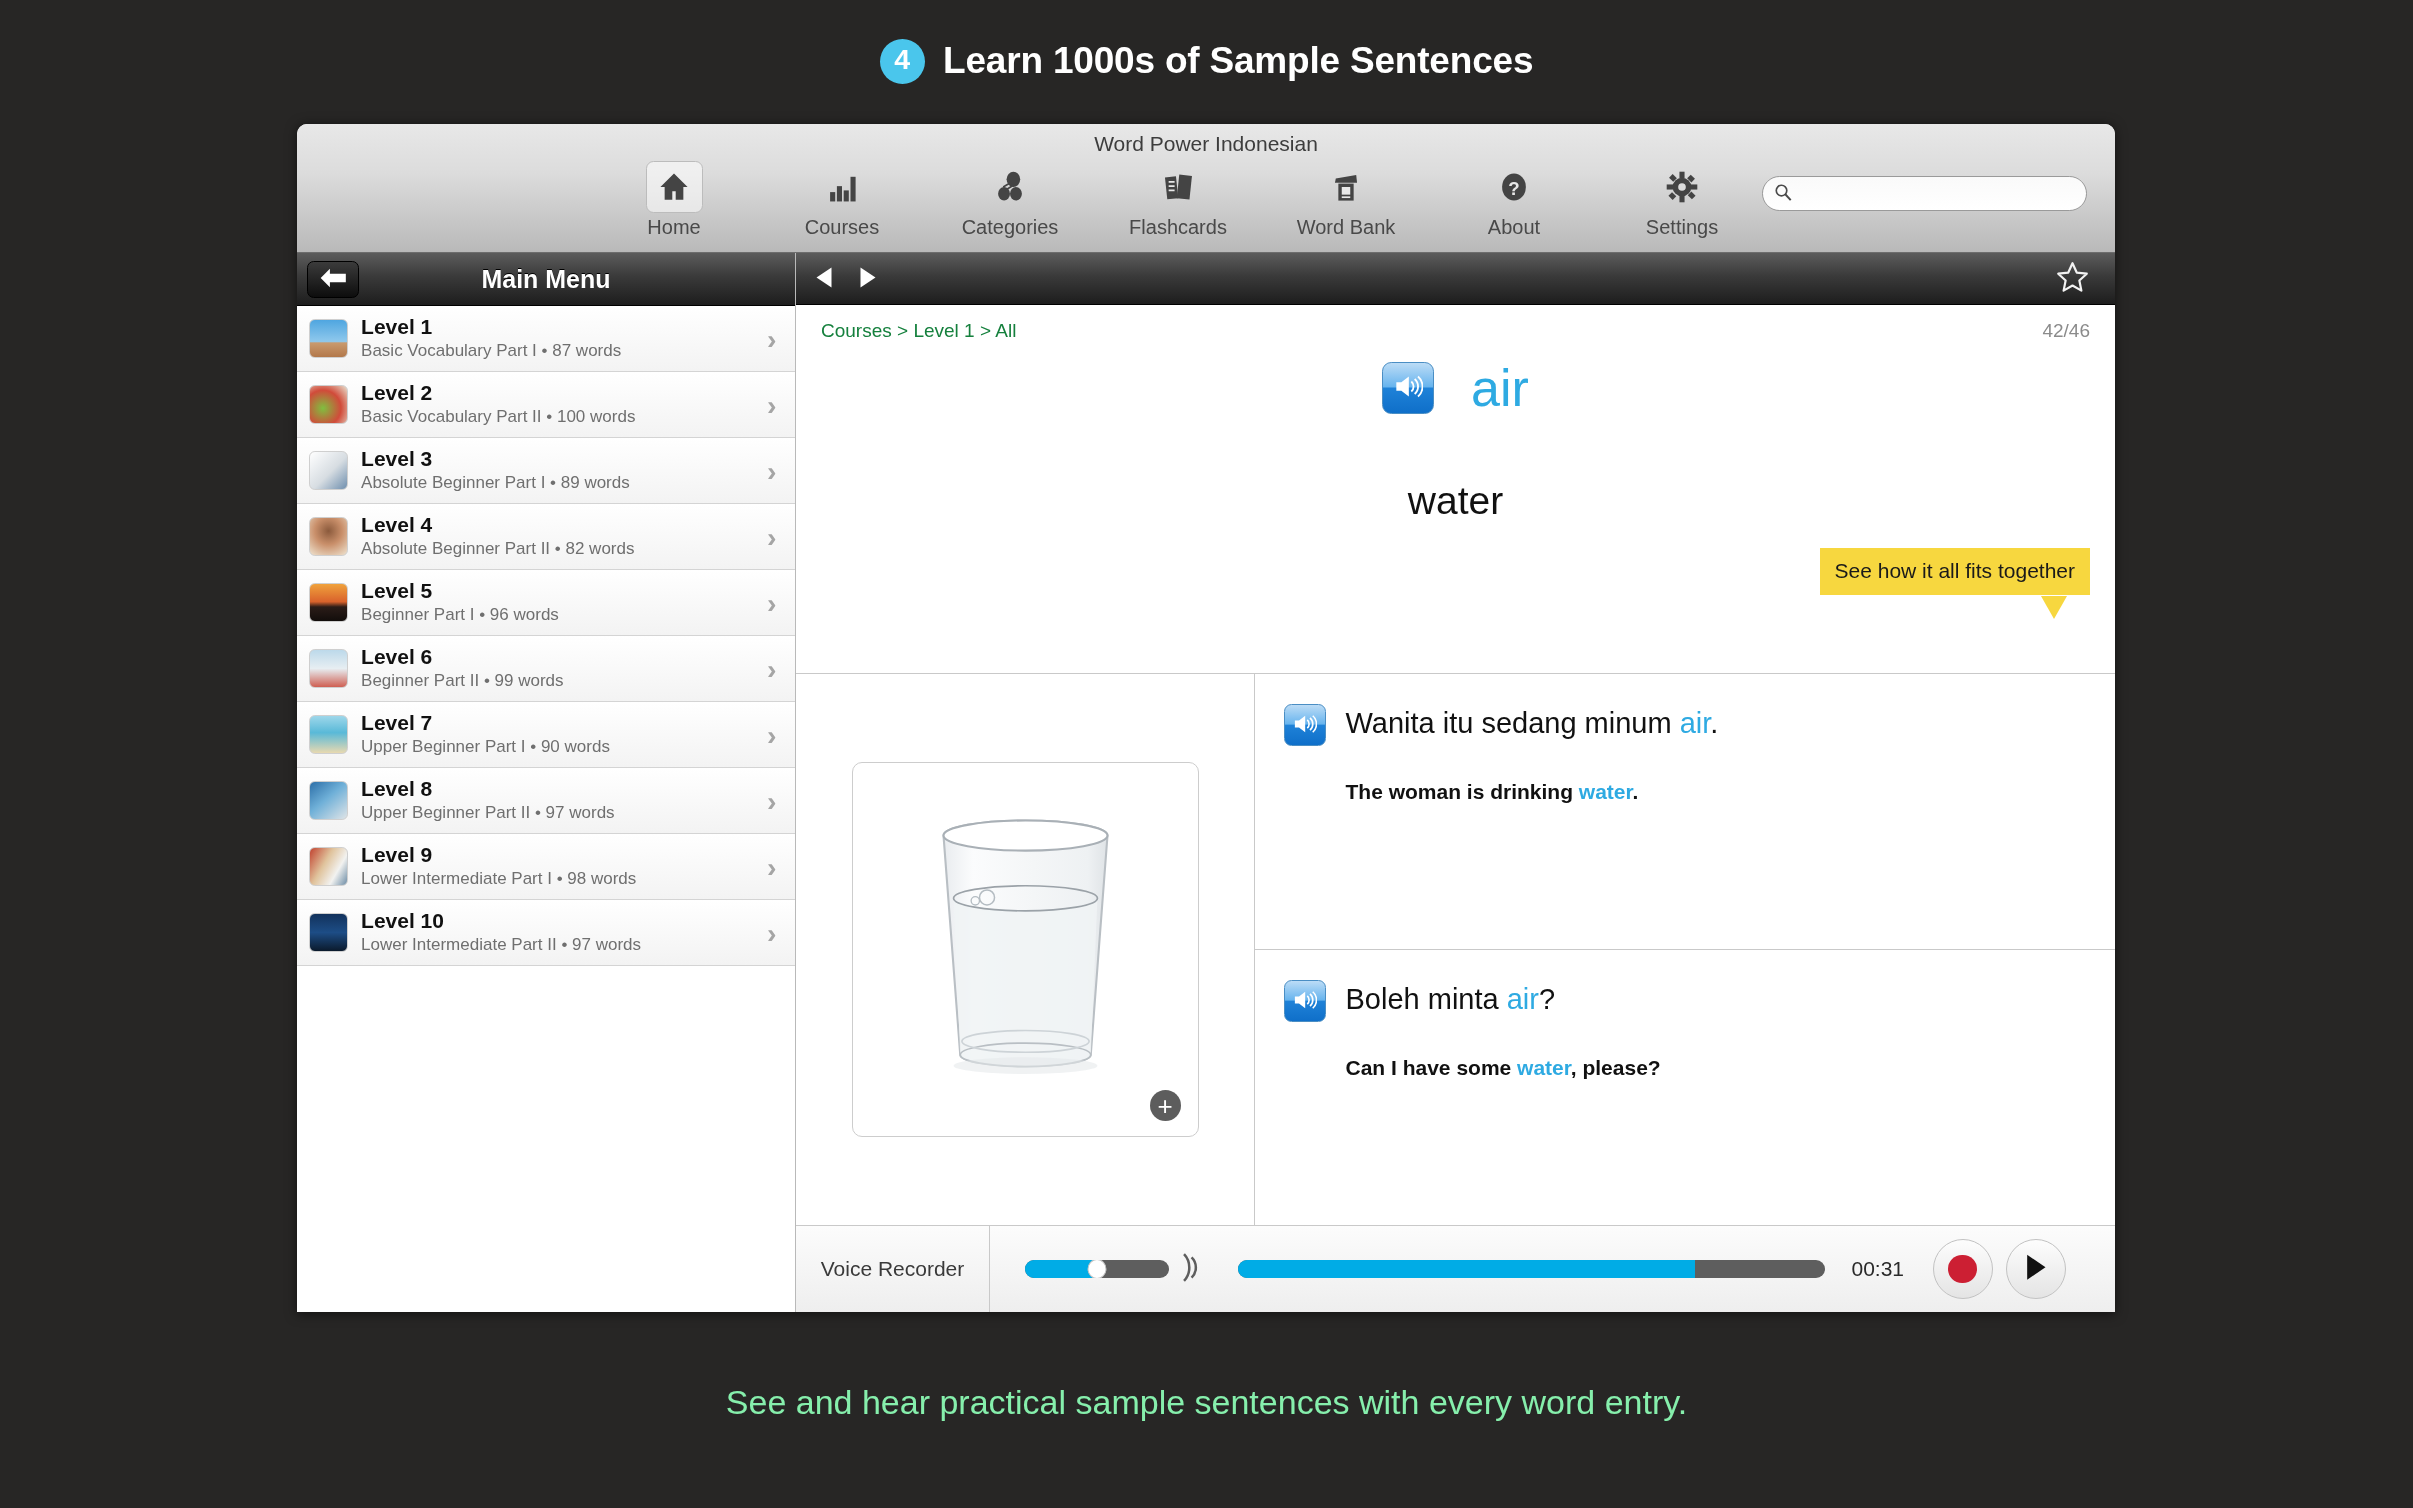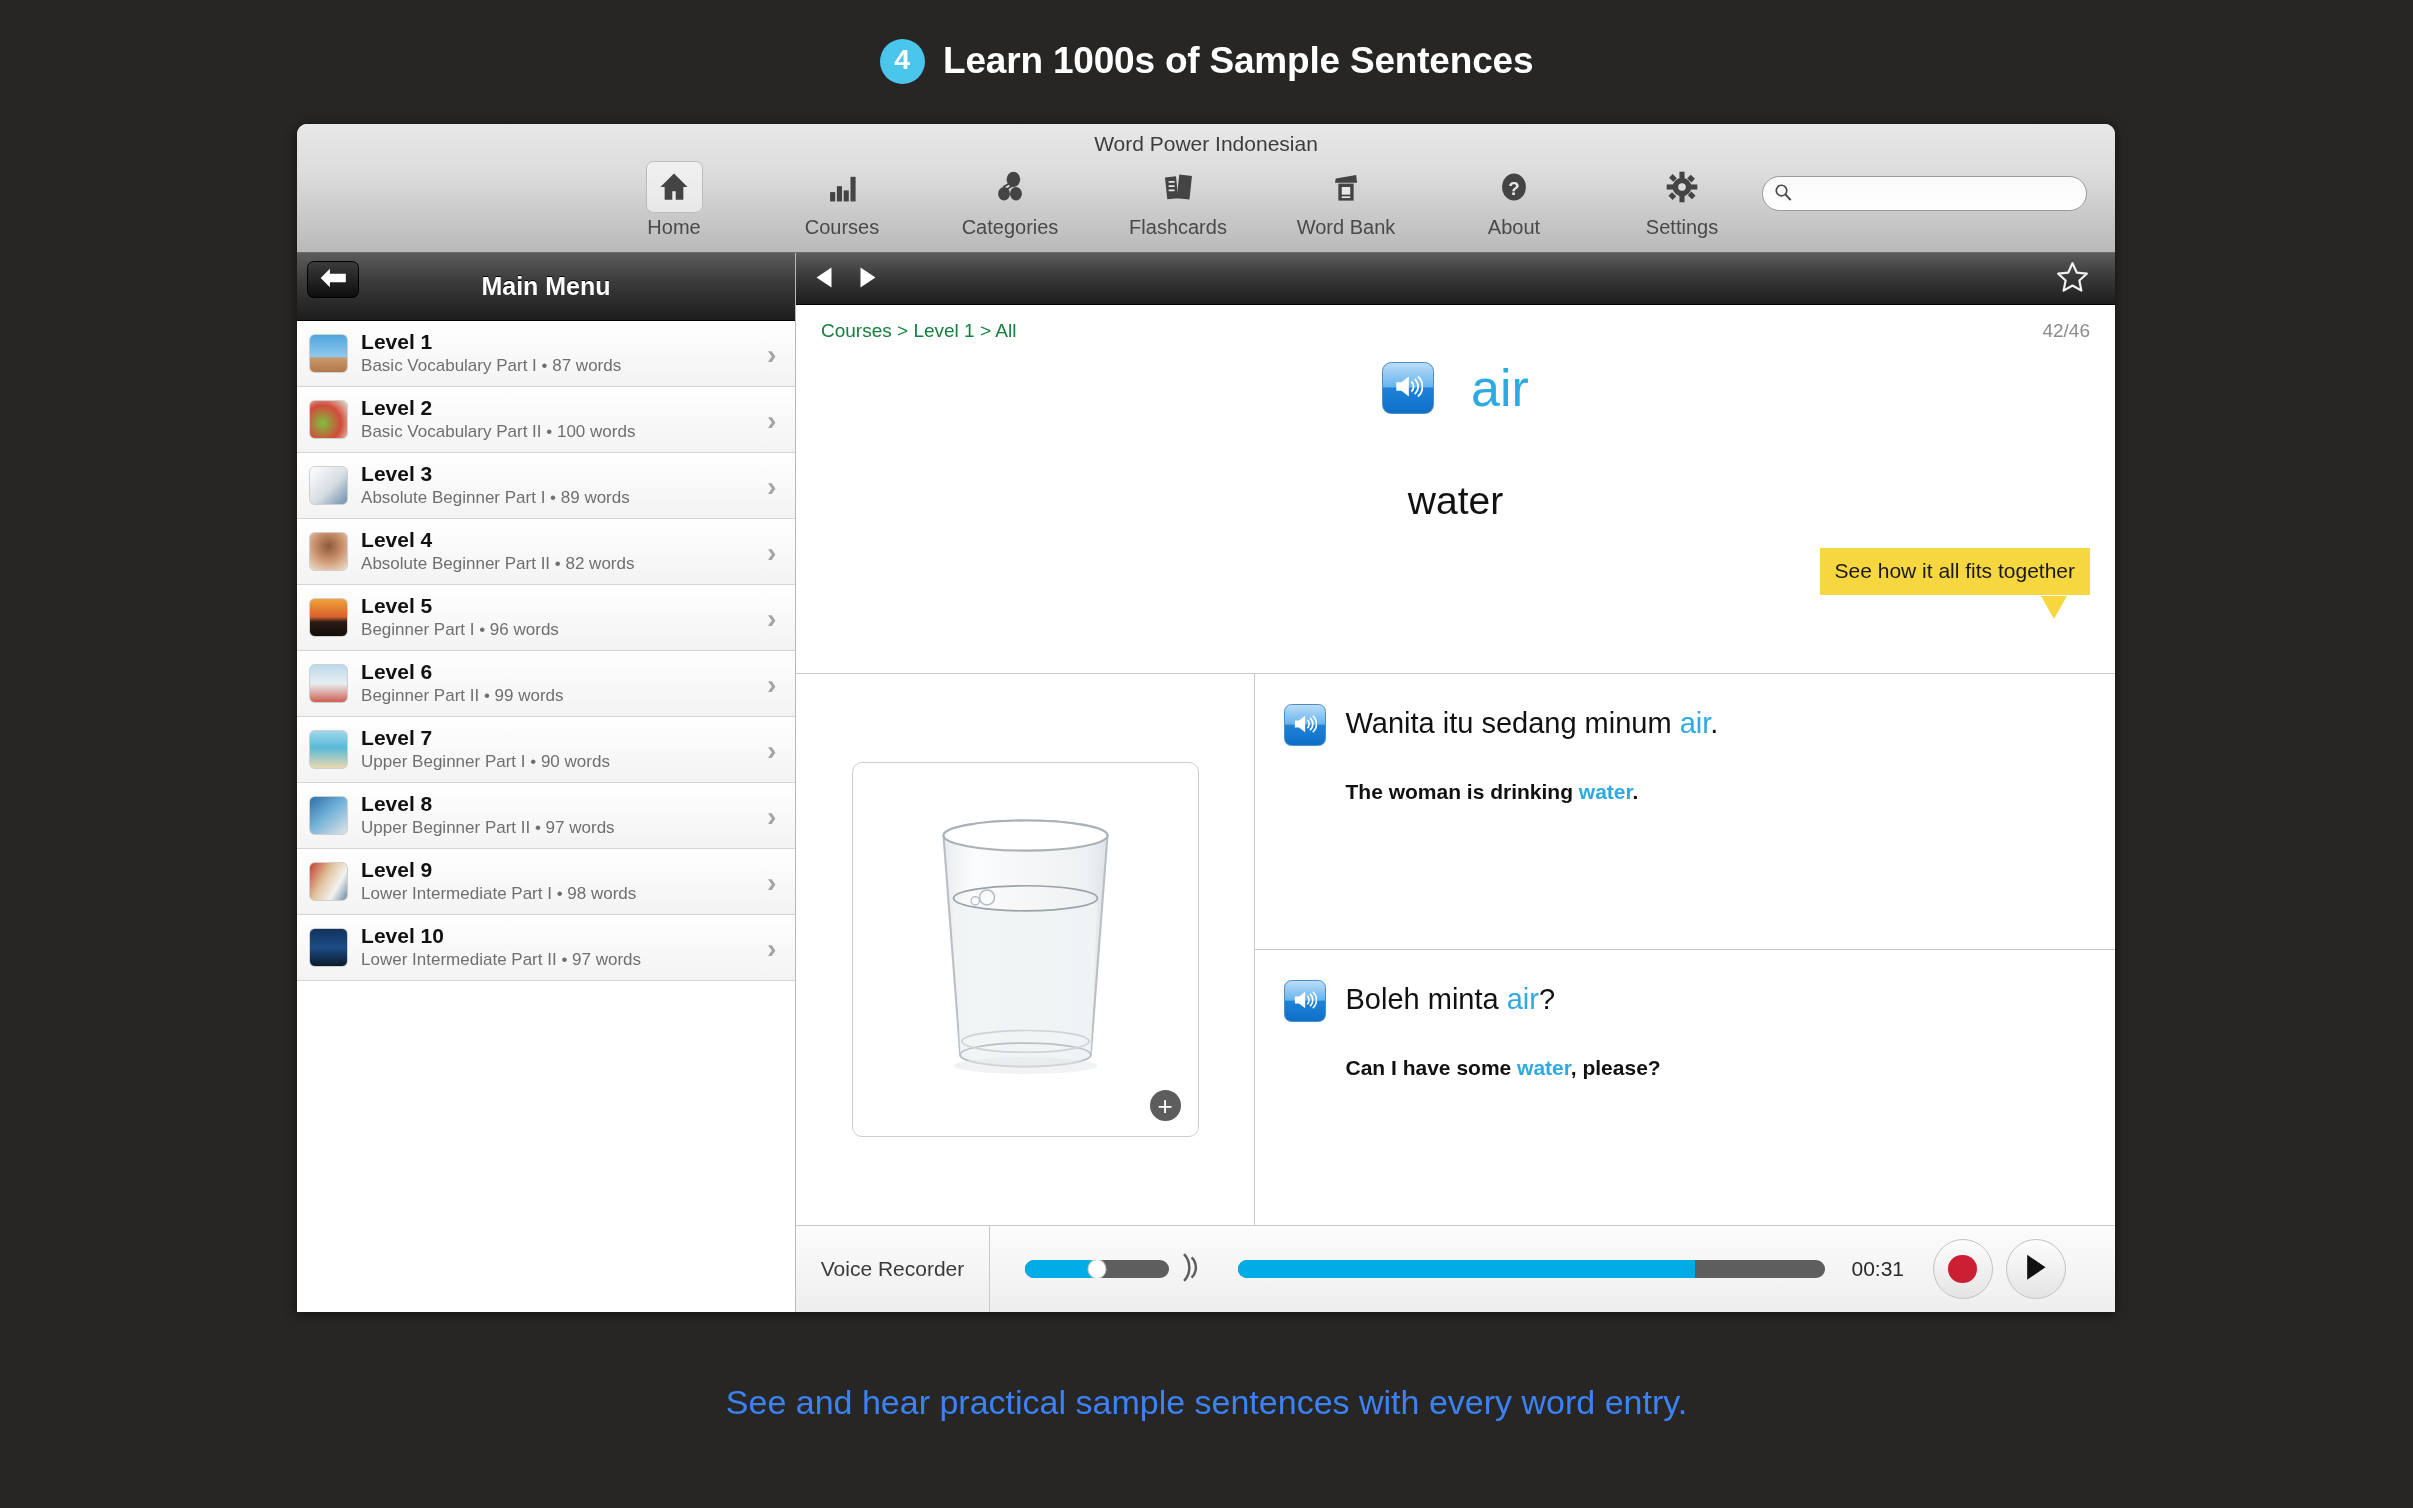--- a/index.html
+++ b/index.html
@@ -78,21 +78,21 @@
     font-size: 18.4px; width: 100%; margin-left: 6.7px; color: #222;
     font-family: "Liberation Sans", sans-serif;
   }
 
   
   .app-body { display: flex; height: calc(100% - 129px); }
 
   
   .sidebar { width: 499px; background: #ffffff; border-right: 0.8px solid #b9b9b9; }
   .sidebar-head {
-    position: relative; height: 68px;
+    position: relative; height: 53px;
     background: linear-gradient(to bottom,#5c5c5c 0%,#3a3a3a 45%,#1d1d1d 100%);
     border-bottom: 0.8px solid #000;
     display: flex; align-items: center; justify-content: center;
   }
   .sidebar-title { color:#fff; font-size: 25px; font-weight: bold; text-shadow: 0 -0.8px 0 #000; }
   .back-btn {
     position: absolute; left: 10px; top: 7.5px;
     width: 52px; height: 37px; border-radius: 6.7px;
     background: linear-gradient(to bottom,#3b3b3b,#0d0d0d);
     border: 0.8px solid #000;
@@ -225,21 +225,21 @@
     background: linear-gradient(to bottom,#fdfdfd,#e4e4e4);
     border: 0.8px solid #c2c2c2;
     display: flex; align-items: center; justify-content: center;
     cursor: pointer; flex: 0 0 auto;
   }
   .rec-dot { width: 28.5px; height: 28.5px; border-radius: 50%; background: #cc1f33; }
 
   
   .promo-caption {
     position: absolute; top: 1383px; left: 0; width: 2413px;
-    text-align: center; color: #3b82f6; font-size: 34px;
+    text-align: center; color: #86efac; font-size: 34px;
   }
 </style>
 </head>
 <body>
 
 <div class="promo-header">
   <div class="promo-badge">4</div>
   <div class="promo-title">Learn 1000s of Sample Sentences</div>
 </div>
 

